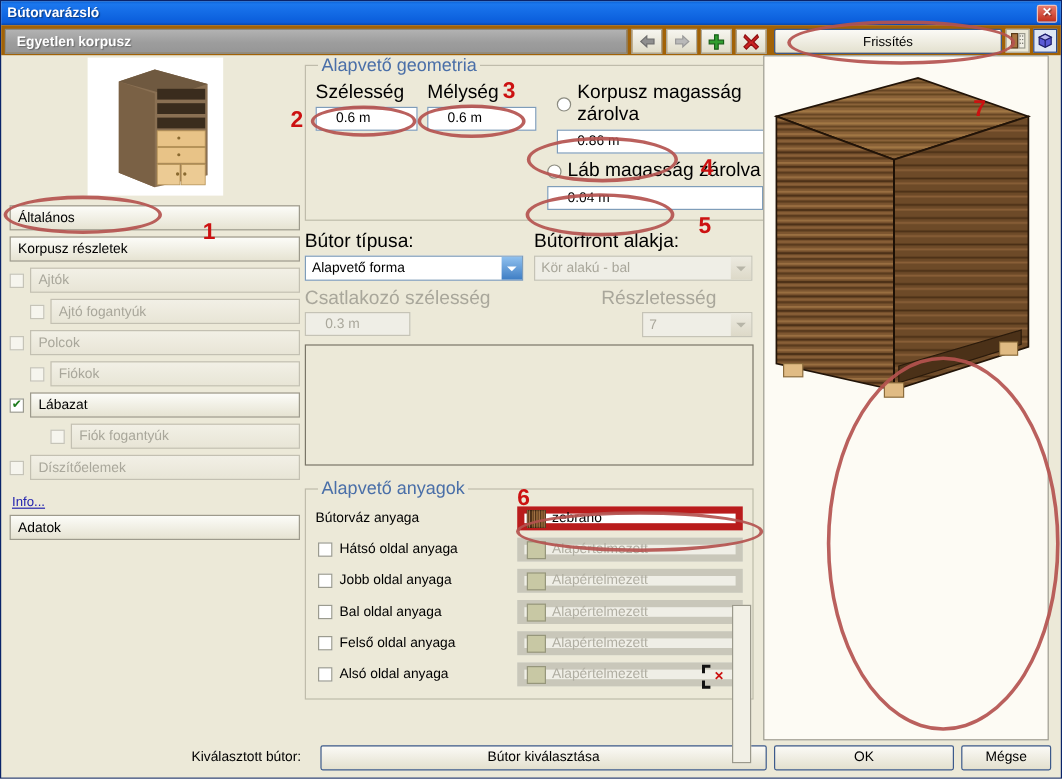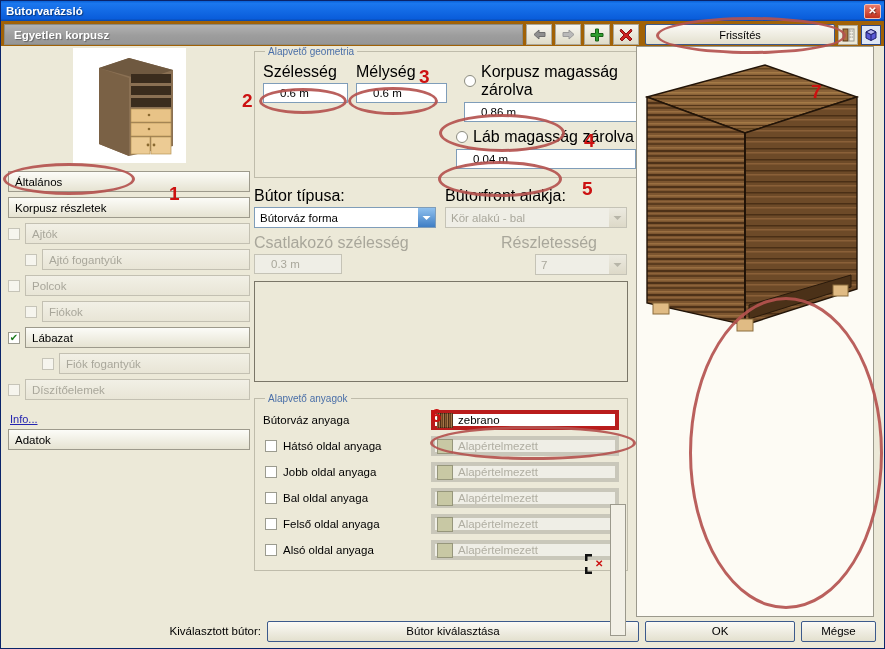--- a/index.html
+++ b/index.html
@@ -58,21 +58,21 @@
   }
   .navbtn {
     width: 26px; height: 21px; margin-left: 3px;
     background: linear-gradient(to bottom,#f6f5ef,#dfdcc9);
     border: 1px solid #aca899;
     display: flex; align-items: center; justify-content: center;
     cursor: pointer;
   }
   .navbtn svg { display: block; }
   .frissites-wrap {
-    width: 236px; margin-left: 6px; display: flex; align-items: flex-end;
+    width: 236px; margin-left: 6px; display: flex; align-items: flex-start;
   }
   .frissites {
     flex: 1; height: 21px;
     background: linear-gradient(to bottom,#fbfaf6,#e3e0ce);
     border: 1px solid #3c5a8c;
     border-radius: 2px;
     display: flex; align-items: center; justify-content: center;
     font-size: 11px; color: #000;
     cursor: pointer;
   }
@@ -135,21 +135,21 @@
 
   
   .mid-col { width: 382px; padding: 0 4px; position: relative; }
   fieldset.grp {
     border: 1px solid #bfbcab;
     margin: 0 0 9px 0;
     padding: 6px 8px 8px 8px;
     position: relative;
   }
   fieldset.grp > legend {
-    color: #4a6fa8; font-size: 10px; padding: 0 3px; margin-left: 2px;
+    color: #4a6fa8; font-size: 15px; padding: 0 3px; margin-left: 2px;
   }
   .lbl { font-size: 16px; color: #000; margin-bottom: 2px; display:block; }
   .lbl.dim { color: #a9a79b; }
   .inp {
     height: 20px;
     background: #fff;
     border: 1px solid #7f9db9;
     display: flex; align-items: center;
     padding-left: 16px;
     font-size: 11.5px; color: #000;
@@ -189,21 +189,21 @@
     height: 101px;
     background: #ece9d8;
     border: 1px solid #7a7668;
     margin-top: 6px;
   }
   .mat-row { display:flex; align-items:center; margin-bottom: 6px; }
   .mat-label { font-size: 11.5px; width: 168px; display:flex; align-items:center; }
   .mat-label.indent { padding-left: 2px; }
   .swatch-field {
     flex: 1; height: 20px;
-    border: 4px solid #b91c1c;
+    border: 6px solid #b91c1c;
     background: #fff;
     display:flex; align-items:center;
     padding: 0 0 0 2px;
     font-size: 11.5px;
   }
   .swatch-field.dim { background:#efeee6; border-color:#c9c7ba; color:#b0aea2; }
   .swatch {
     width: 16px; height: 15px; margin-right: 5px; flex:0 0 auto;
     border: 1px solid rgba(0,0,0,.25);
   }
@@ -246,21 +246,21 @@
   }
   .bottom .lab { font-size: 11.5px; margin-left: auto; }
   .btn {
     height: 21px;
     background: linear-gradient(to bottom,#fbfaf6,#e3e0ce);
     border: 1px solid #3c5a8c;
     border-radius: 2px;
     display:flex; align-items:center; justify-content:center;
     font-size: 11.5px; cursor: pointer;
   }
-  #btn-select { width: 372px; }
+  #btn-select { width: 372px; margin-left: 10px; }
   #btn-ok { width: 150px; }
   #btn-cancel { width: 75px; }
 
   
   .anno { position: absolute; pointer-events: none; }
   .ell {
     position:absolute; border: 3px solid #b4524f; border-radius: 50%;
     opacity: .92;
   }
   .num {
@@ -447,21 +447,21 @@
             </div>
             <div class="inp">0.04 m</div>
           </div>
         </div>
       </fieldset>
 
       <div style="display:flex; gap:9px;">
         <div style="width:182px;">
           <span class="lbl">Bútor típusa:</span>
           <div class="sel-wrap">
-            <div class="select">Bútorváz forma</div>
+            <div class="select">Alapvető forma</div>
             <div class="arrow">
               <svg width="9" height="6" viewBox="0 0 9 6">
                   <path d="M0.5 1 L4.5 5 L8.5 1 Z" fill="#ffffff"></path>
                 </svg>
             </div>
           </div>
         </div>
         <div style="width:182px;">
           <span class="lbl">Bútorfront alakja:</span>
           <div class="sel-wrap">

